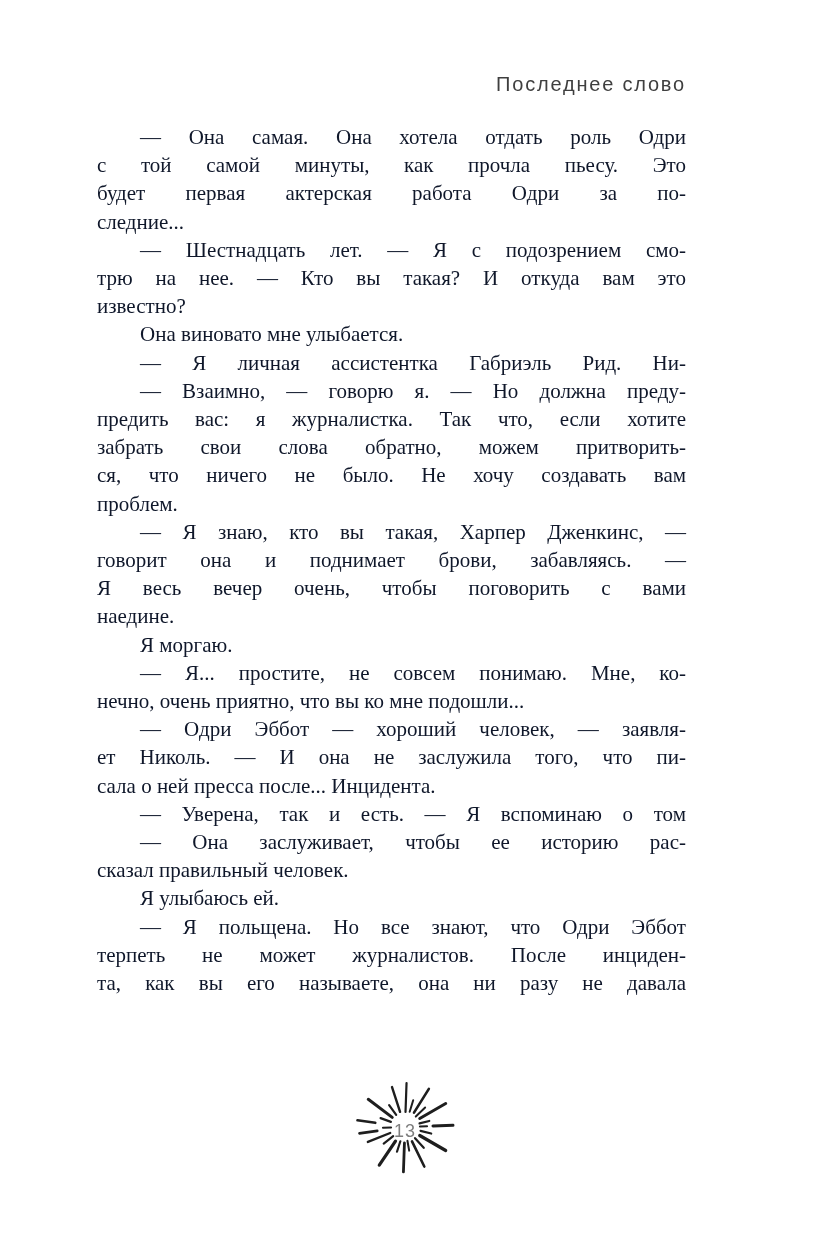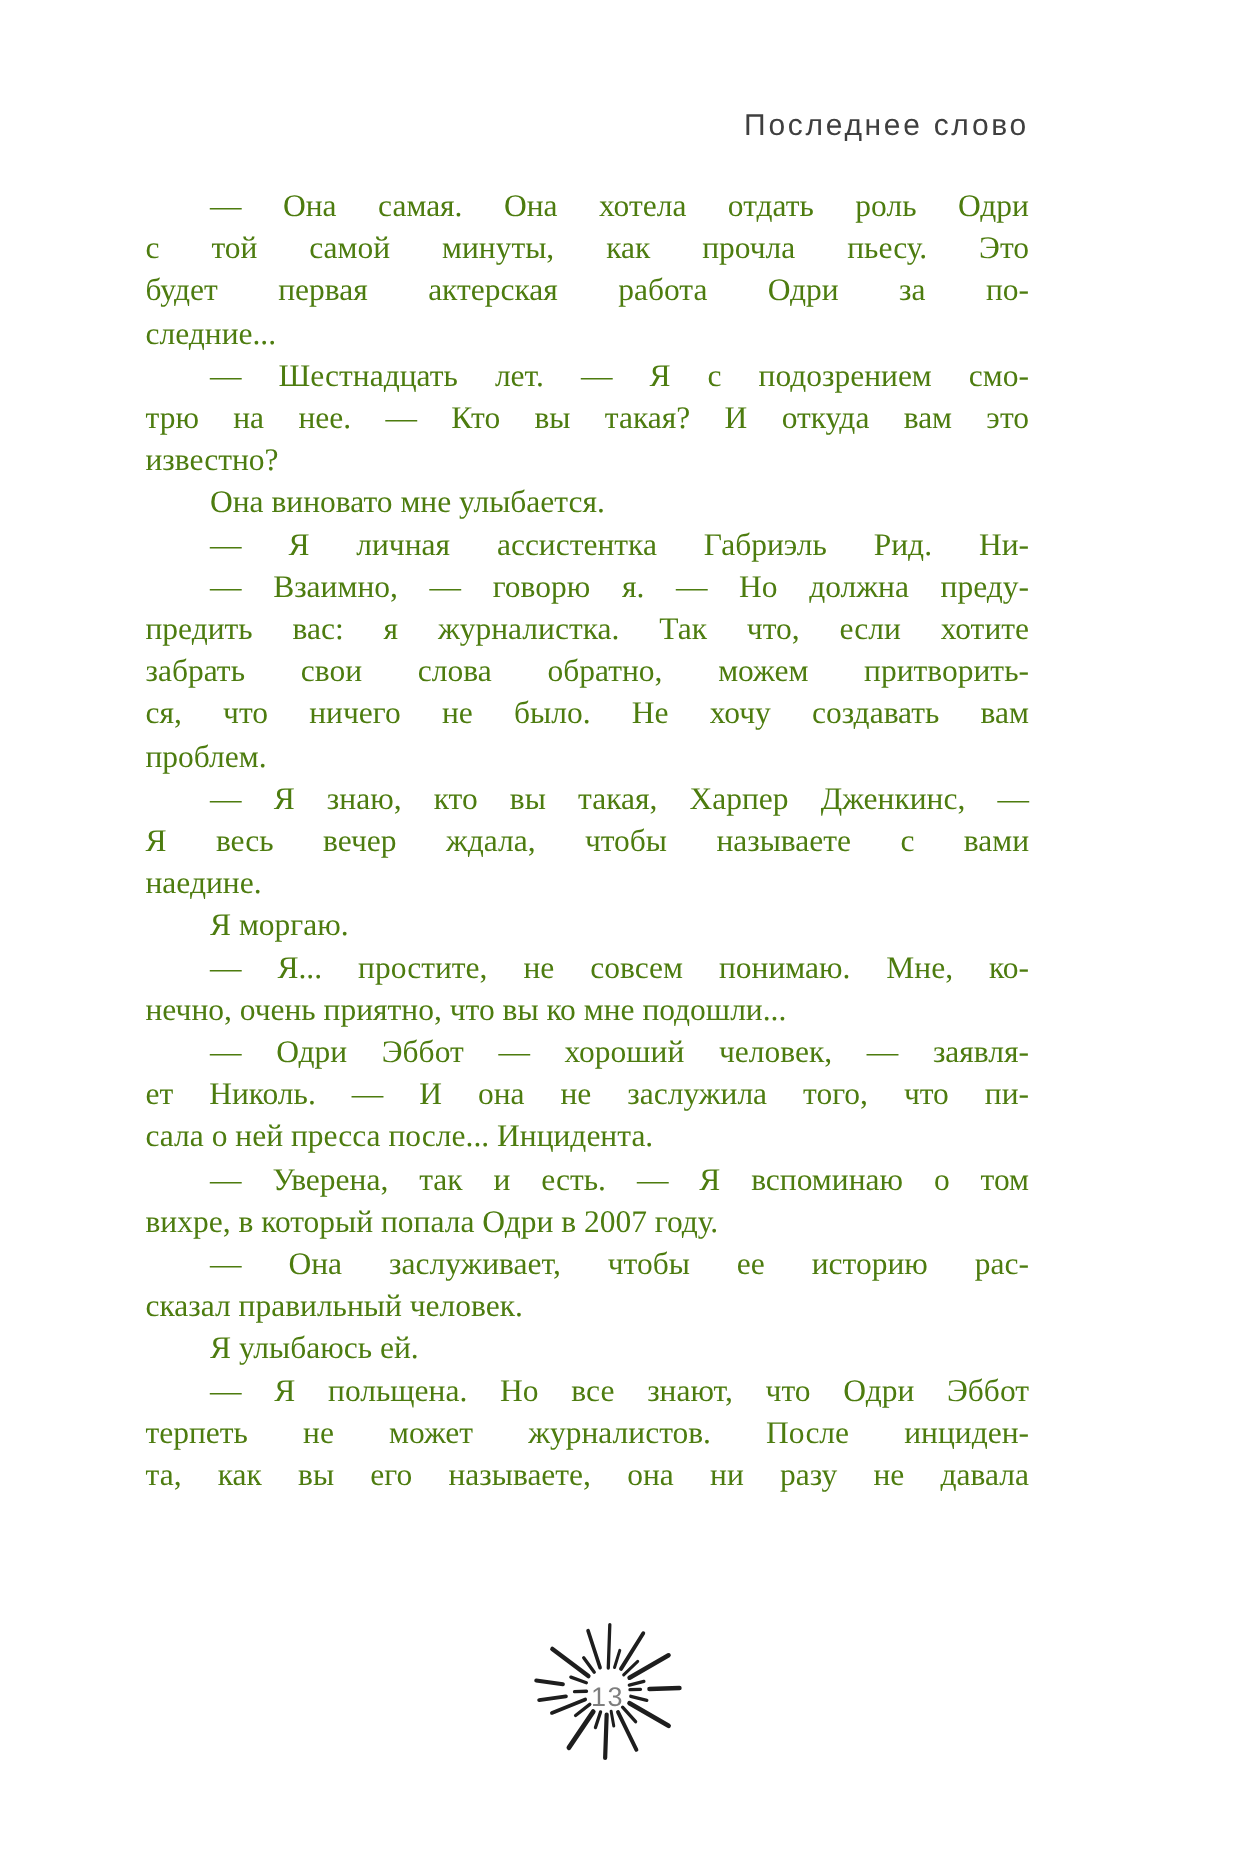--- a/index.html
+++ b/index.html
@@ -23,21 +23,21 @@
     white-space: nowrap;
   }
   .text-block {
     position: absolute;
     top: 123px;
     left: 97px;
     width: 589px;
     font-family: "Liberation Serif", serif;
     font-size: 21px;
     line-height: 28.2px;
-    color: #4d7c0f;
+    color: #0f172a;
   }
   .tl {
     text-align: justify;
     text-align-last: justify;
     white-space: normal;
   }
   .tl.last {
     text-align: right;
     text-align-last: left;
   }
@@ -80,30 +80,30 @@
       <div class="tl">трю на нее. — Кто вы такая? И откуда вам это</div>
       <div class="tl last">известно?</div>
       <div class="tl ind last">Она виновато мне улыбается.</div>
       <div class="tl ind">— Я личная ассистентка Габриэль Рид. Ни-</div>
       <div class="tl ind">— Взаимно, — говорю я. — Но должна преду-</div>
       <div class="tl">предить вас: я журналистка. Так что, если хотите</div>
       <div class="tl">забрать свои слова обратно, можем притворить-</div>
       <div class="tl">ся, что ничего не было. Не хочу создавать вам</div>
       <div class="tl last">проблем.</div>
       <div class="tl ind">— Я знаю, кто вы такая, Харпер Дженкинс, —</div>
-      <div class="tl">Я весь вечер ждала, чтобы называете с вами</div>
+      <div class="tl">говорит она и поднимает брови, забавляясь. —</div>
+      <div class="tl">Я весь вечер очень, чтобы поговорить с вами</div>
       <div class="tl last">наедине.</div>
       <div class="tl ind last">Я моргаю.</div>
       <div class="tl ind">— Я... простите, не совсем понимаю. Мне, ко-</div>
       <div class="tl last">нечно, очень приятно, что вы ко мне подошли...</div>
       <div class="tl ind">— Одри Эббот — хороший человек, — заявля-</div>
       <div class="tl">ет Николь. — И она не заслужила того, что пи-</div>
       <div class="tl last">сала о ней пресса после... Инцидента.</div>
       <div class="tl ind">— Уверена, так и есть. — Я вспоминаю о том</div>
-      <div class="tl last">вихре, в который попала Одри в 2007 году.</div>
       <div class="tl ind">— Она заслуживает, чтобы ее историю рас-</div>
       <div class="tl last">сказал правильный человек.</div>
       <div class="tl ind last">Я улыбаюсь ей.</div>
       <div class="tl ind">— Я польщена. Но все знают, что Одри Эббот</div>
       <div class="tl">терпеть не может журналистов. После инциден-</div>
       <div class="tl">та, как вы его называете, она ни разу не давала</div>
     </div>
 
   <div class="ornament">
     <svg width="110" height="110" viewBox="-55 -55 110 110" fill="none" stroke="#1e1e1e" stroke-linecap="round">

